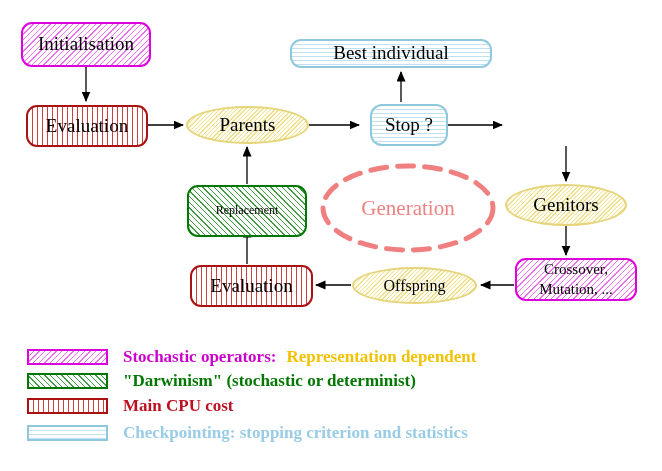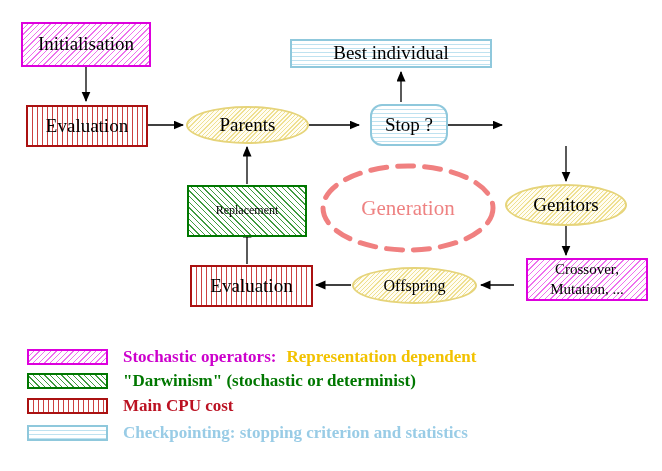--- a/index.html
+++ b/index.html
@@ -20,20 +20,21 @@
     position: absolute;
     z-index: 2;
     display: flex;
     align-items: center;
     justify-content: center;
     text-align: center;
     color: #000000;
     font-size: 19px;
     box-sizing: border-box;
     line-height: 1.1;
+    border-radius: 11px;
   }
   .hatch-magenta {
     border: 2px solid #dd00dd;
     background: repeating-linear-gradient(135deg, #ffffff 0 3px, #ee70ee 3px 4px);
   }
   .hatch-green {
     border: 2px solid #007700;
     background: repeating-linear-gradient(45deg, #ffffff 0 3px, #3f9b3f 3px 4px);
   }
   .stripe-red {
@@ -117,21 +118,21 @@
 
   <div class="node ellipse-yellow" style="left:186px; top:106px; width:123px; height:38px;">Parents</div>
 
   <div class="node stripe-cyan rounded" style="left:370px; top:104px; width:78px; height:42px;">Stop ?</div>
 
   <div class="node stripe-cyan" style="left:290px; top:39px; width:202px; height:29px;">Best individual</div>
 
 
   <div class="node ellipse-yellow" style="left:505px; top:184px; width:122px; height:42px;">Genitors</div>
 
-  <div class="node hatch-magenta two-line" style="left:526px; top:258px; width:122px; height:43px;">
+  <div class="node hatch-magenta two-line" style="left:515px; top:258px; width:122px; height:43px;">
     <span>Crossover,</span>
     <span>Mutation, ...</span>
   </div>
 
   <div class="node ellipse-yellow" style="left:352px; top:267px; width:125px; height:37px; font-size:16px;">Offspring</div>
 
   <div class="node stripe-red" style="left:190px; top:265px; width:123px; height:42px;">Evaluation</div>
 
   <div class="node hatch-green" style="left:187px; top:185px; width:120px; height:52px; font-size:12px;">Replacement</div>
 

